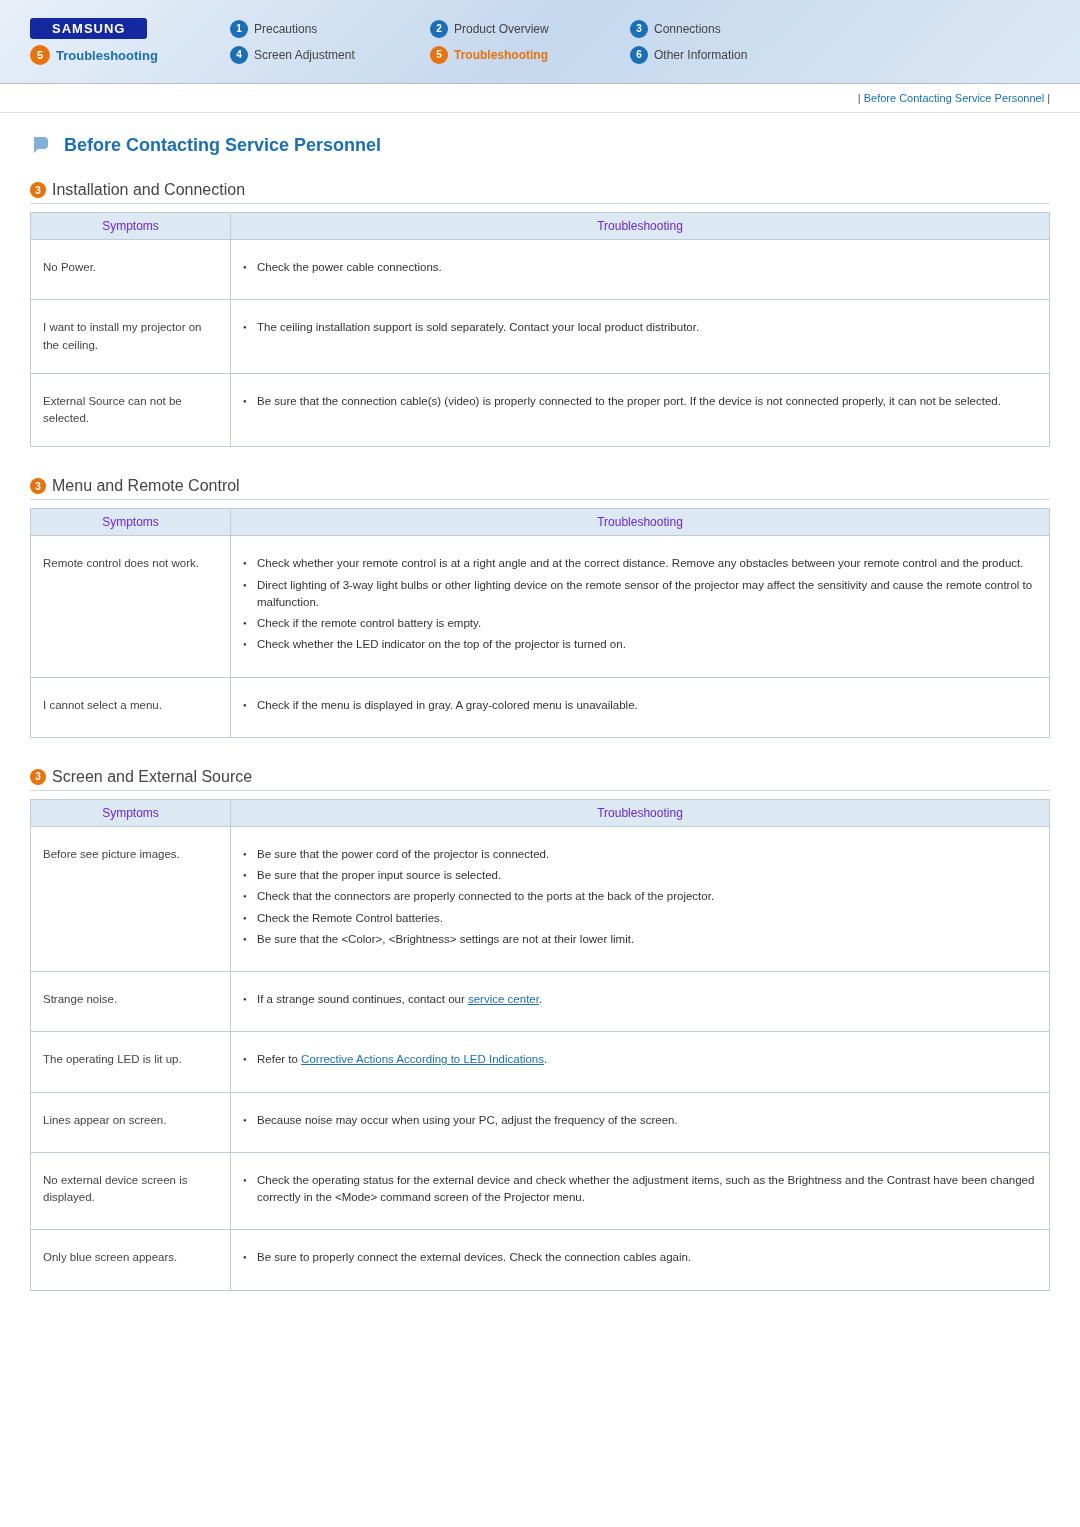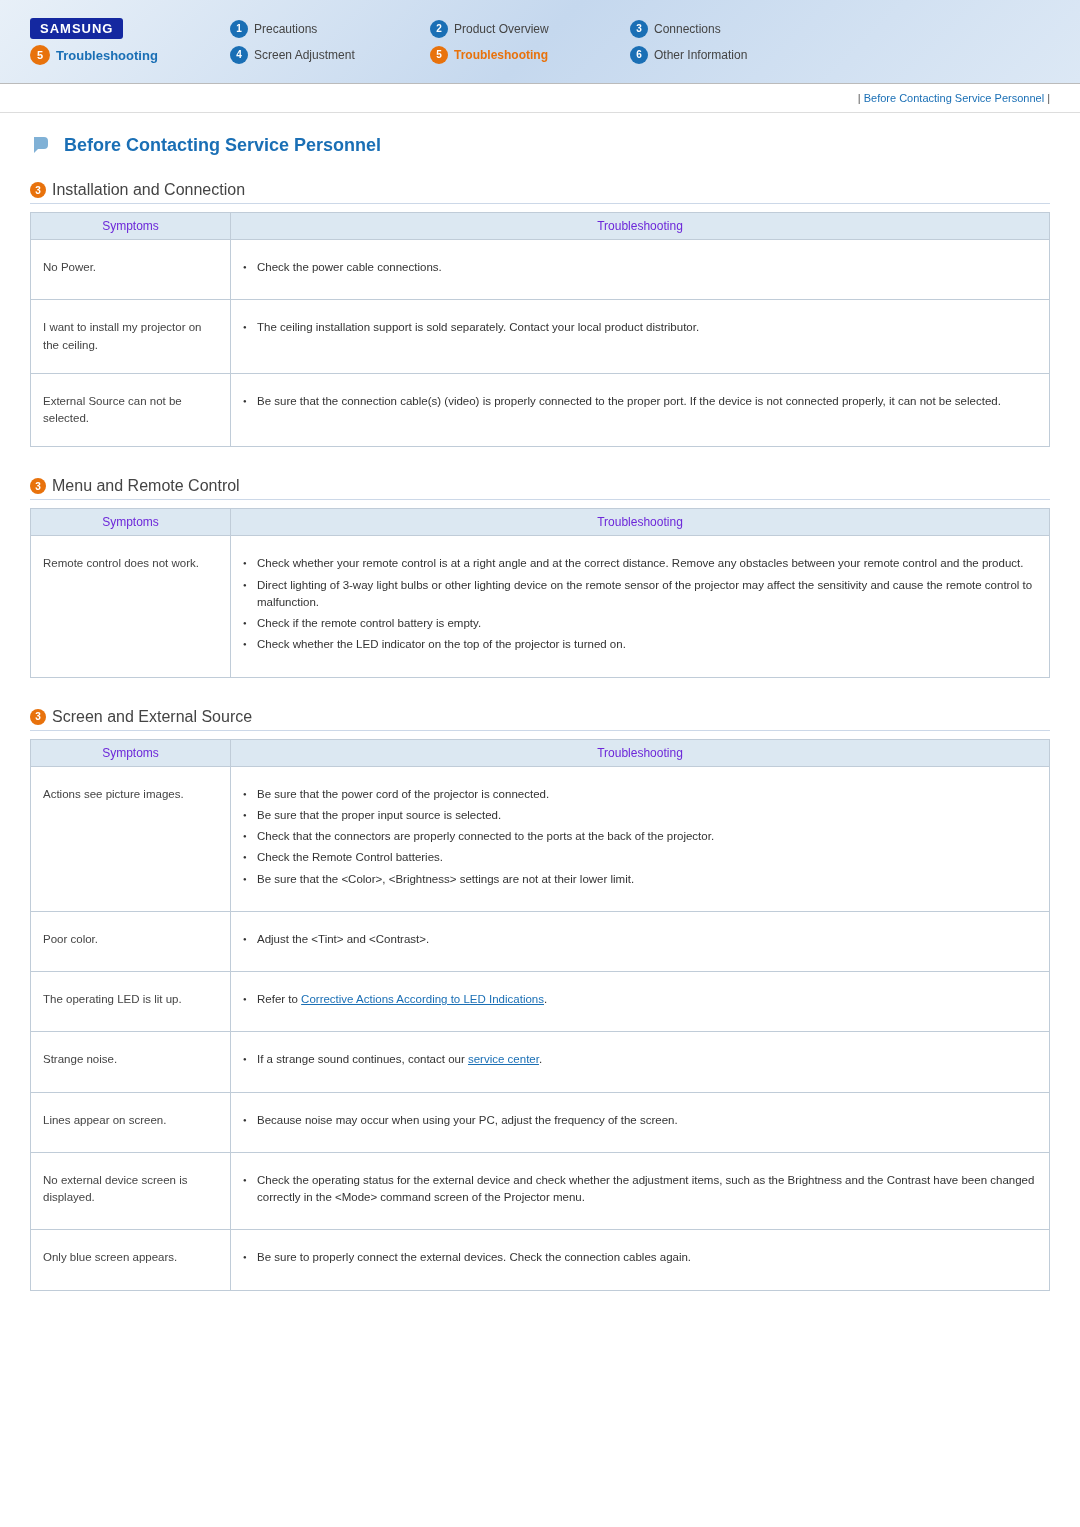--- a/index.html
+++ b/index.html
@@ -25,21 +25,21 @@
       flex-direction: column;
       align-items: flex-start;
       gap: 6px;
       min-width: 160px;
     }
     .samsung-logo {
       background: #1428A0;
       color: white;
       font-size: 13px;
       font-weight: bold;
-      padding: 3px 10px;
+      padding: 3px 22px;
       border-radius: 3px;
       letter-spacing: 1px;
     }
     .active-nav-item {
       display: flex;
       align-items: center;
       gap: 6px;
       color: #1a6fb5;
       font-weight: bold;
       font-size: 13px;
@@ -312,70 +312,70 @@
           <td>Remote control does not work.</td>
           <td>
             <ul>
               <li>Check whether your remote control is at a right angle and at the correct distance. Remove any obstacles between your remote control and the product.</li>
               <li>Direct lighting of 3-way light bulbs or other lighting device on the remote sensor of the projector may affect the sensitivity and cause the remote control to malfunction.</li>
               <li>Check if the remote control battery is empty.</li>
               <li>Check whether the LED indicator on the top of the projector is turned on.</li>
             </ul>
           </td>
         </tr>
+        <tr>
+          <td>I cannot select a menu.</td>
+          <td>
+            <ul>
+                <li>Check if the menu is displayed in gray. A gray-colored menu is unavailable.</li>
+              </ul>
+          </td>
+        </tr>
       </tbody>
     </table>
   </div>
 
   <div class="section">
     <div class="section-header">
       <div class="section-icon">3</div>
       <span class="section-title">Screen and External Source</span>
     </div>
     <table class="trouble-table">
       <thead>
         <tr>
           <th>Symptoms</th>
           <th>Troubleshooting</th>
         </tr>
       </thead>
       <tbody>
         <tr>
-          <td>Actions see picture images.</td>
+          <td>Before see picture images.</td>
           <td>
             <ul>
               <li>Be sure that the power cord of the projector is connected.</li>
               <li>Be sure that the proper input source is selected.</li>
               <li>Check that the connectors are properly connected to the ports at the back of the projector.</li>
               <li>Check the Remote Control batteries.</li>
               <li>Be sure that the &lt;Color&gt;, &lt;Brightness&gt; settings are not at their lower limit.</li>
             </ul>
           </td>
         </tr>
         <tr>
-          <td>Poor color.</td>
-          <td>
-            <ul>
-                <li>Adjust the &lt;Tint&gt; and &lt;Contrast&gt;.</li>
+          <td>Strange noise.</td>
+          <td>
+            <ul>
+                <li>If a strange sound continues, contact our <a class="link-text">service center</a>.</li>
               </ul>
           </td>
         </tr>
         <tr>
           <td>The operating LED is lit up.</td>
           <td>
             <ul>
                 <li>Refer to <a class="link-text">Corrective Actions According to LED Indications</a>.</li>
-              </ul>
-          </td>
-        </tr>
-        <tr>
-          <td>Strange noise.</td>
-          <td>
-            <ul>
-                <li>If a strange sound continues, contact our <a class="link-text">service center</a>.</li>
               </ul>
           </td>
         </tr>
         <tr>
           <td>Lines appear on screen.</td>
           <td>
             <ul>
                 <li>Because noise may occur when using your PC, adjust the frequency of the screen.</li>
               </ul>
           </td>

